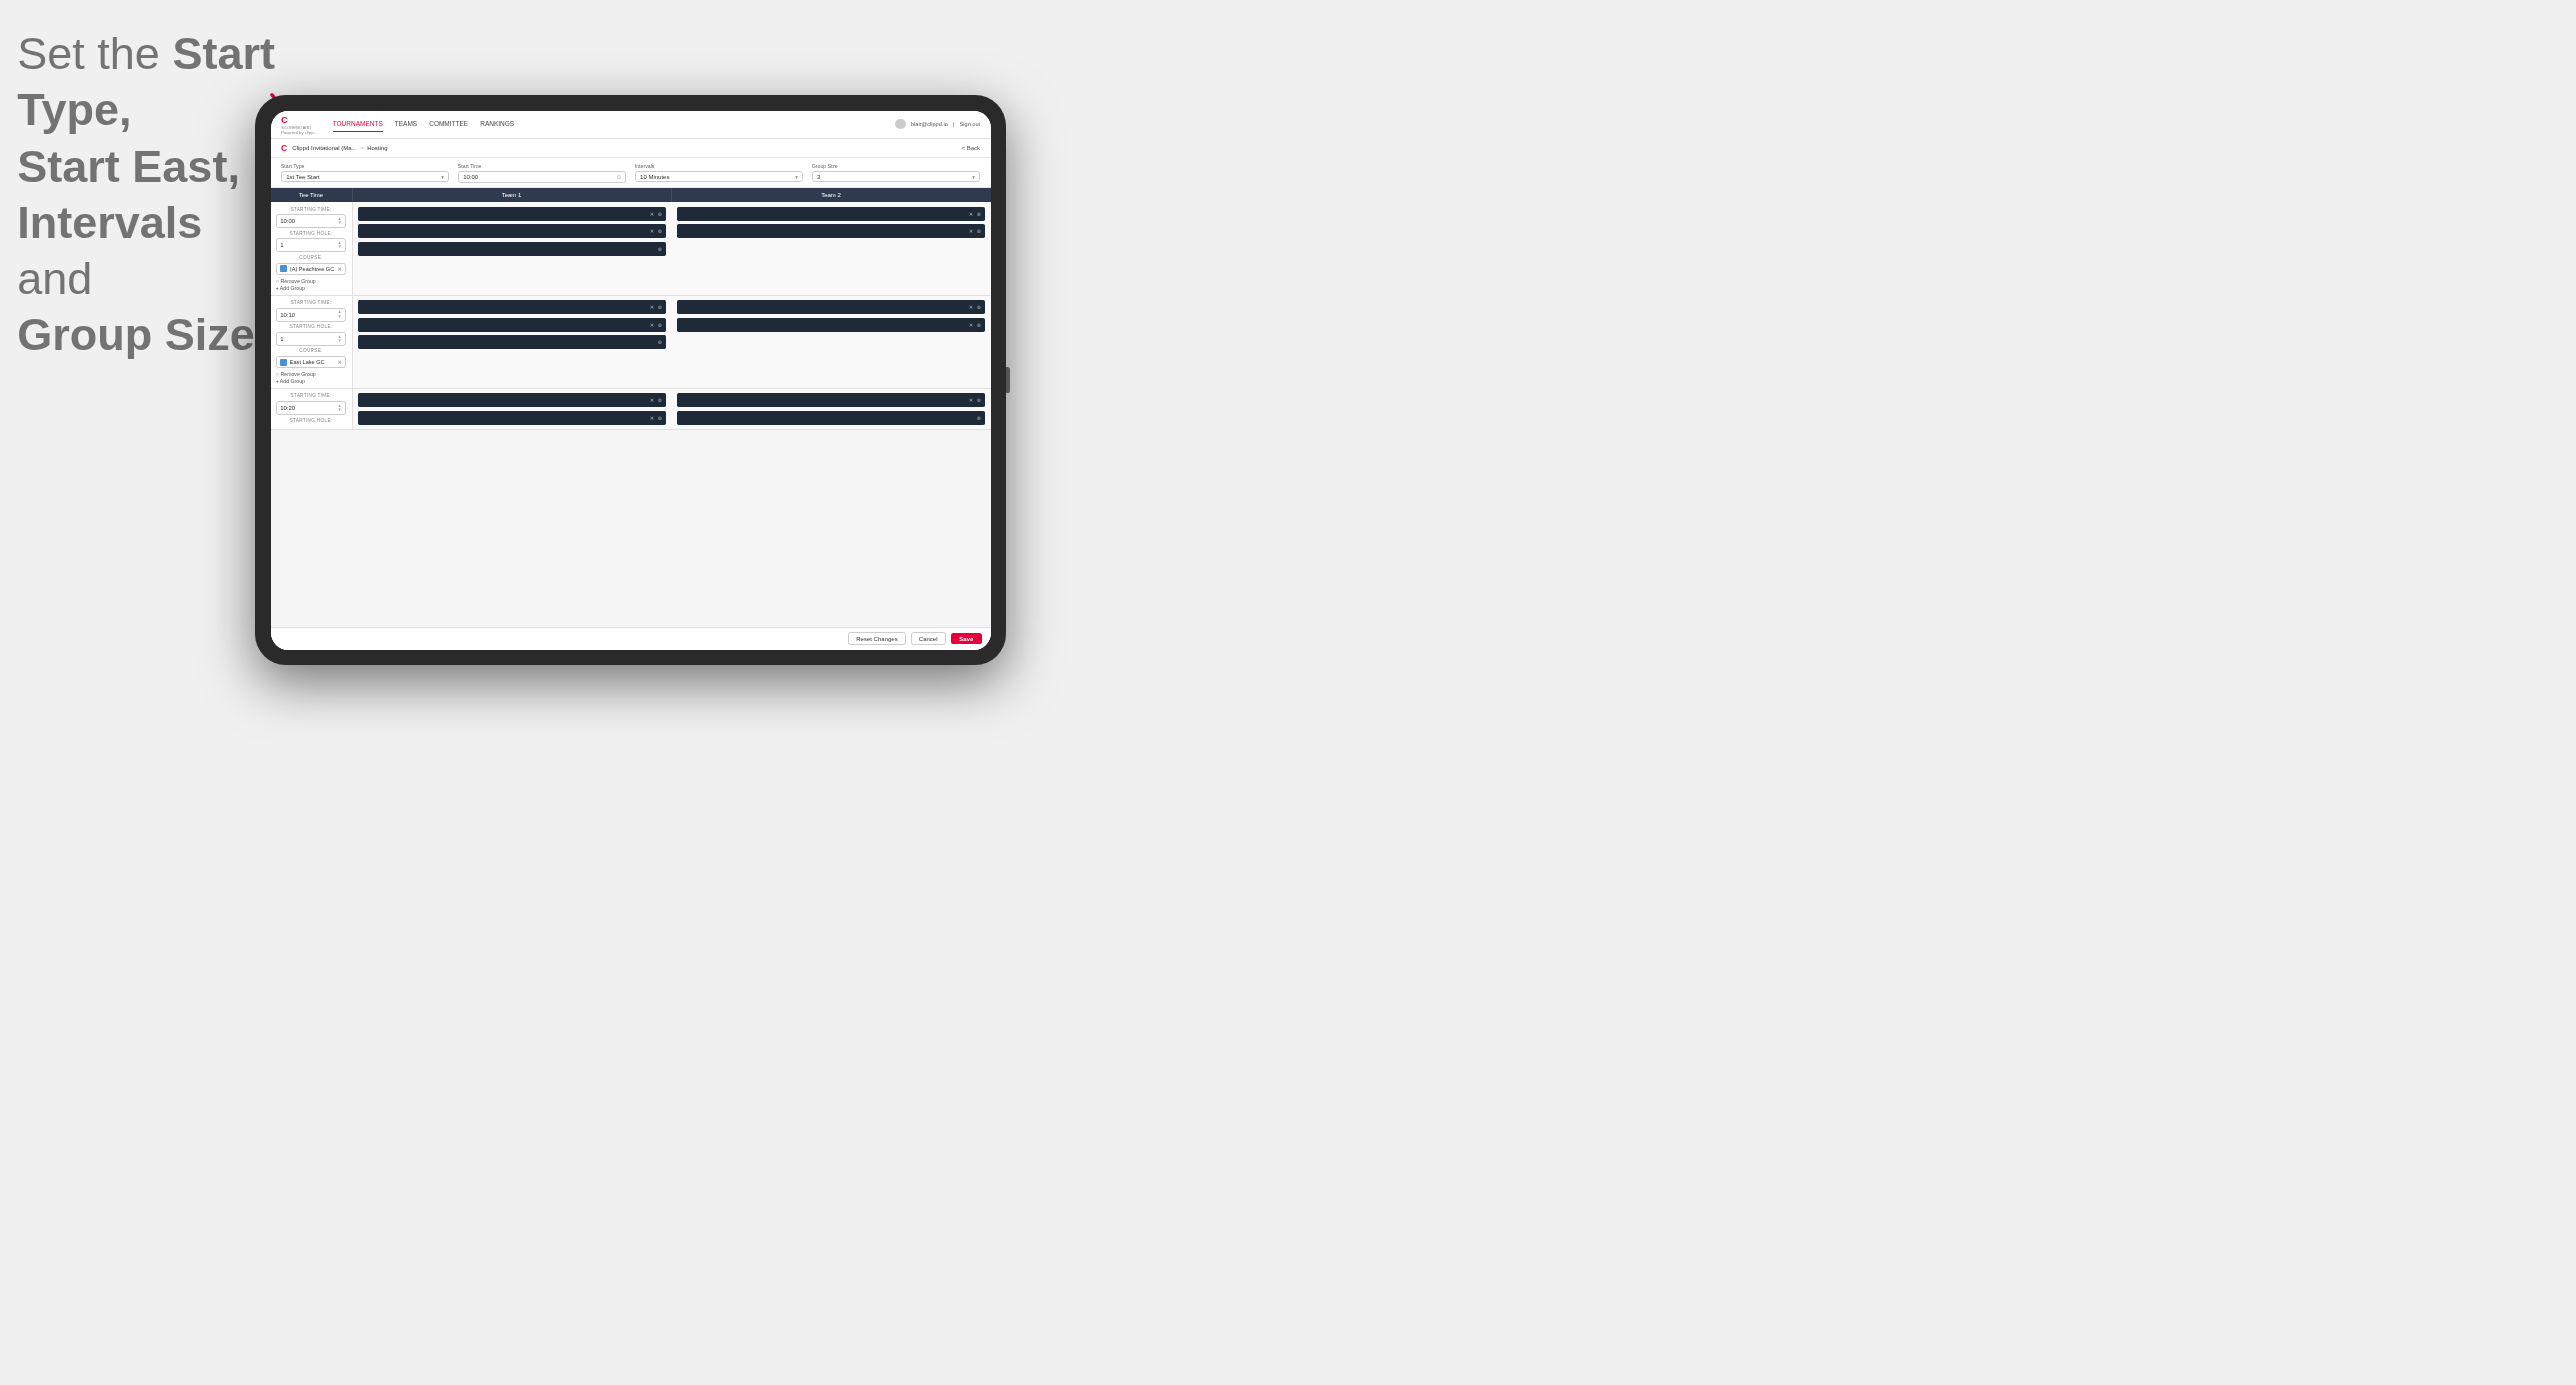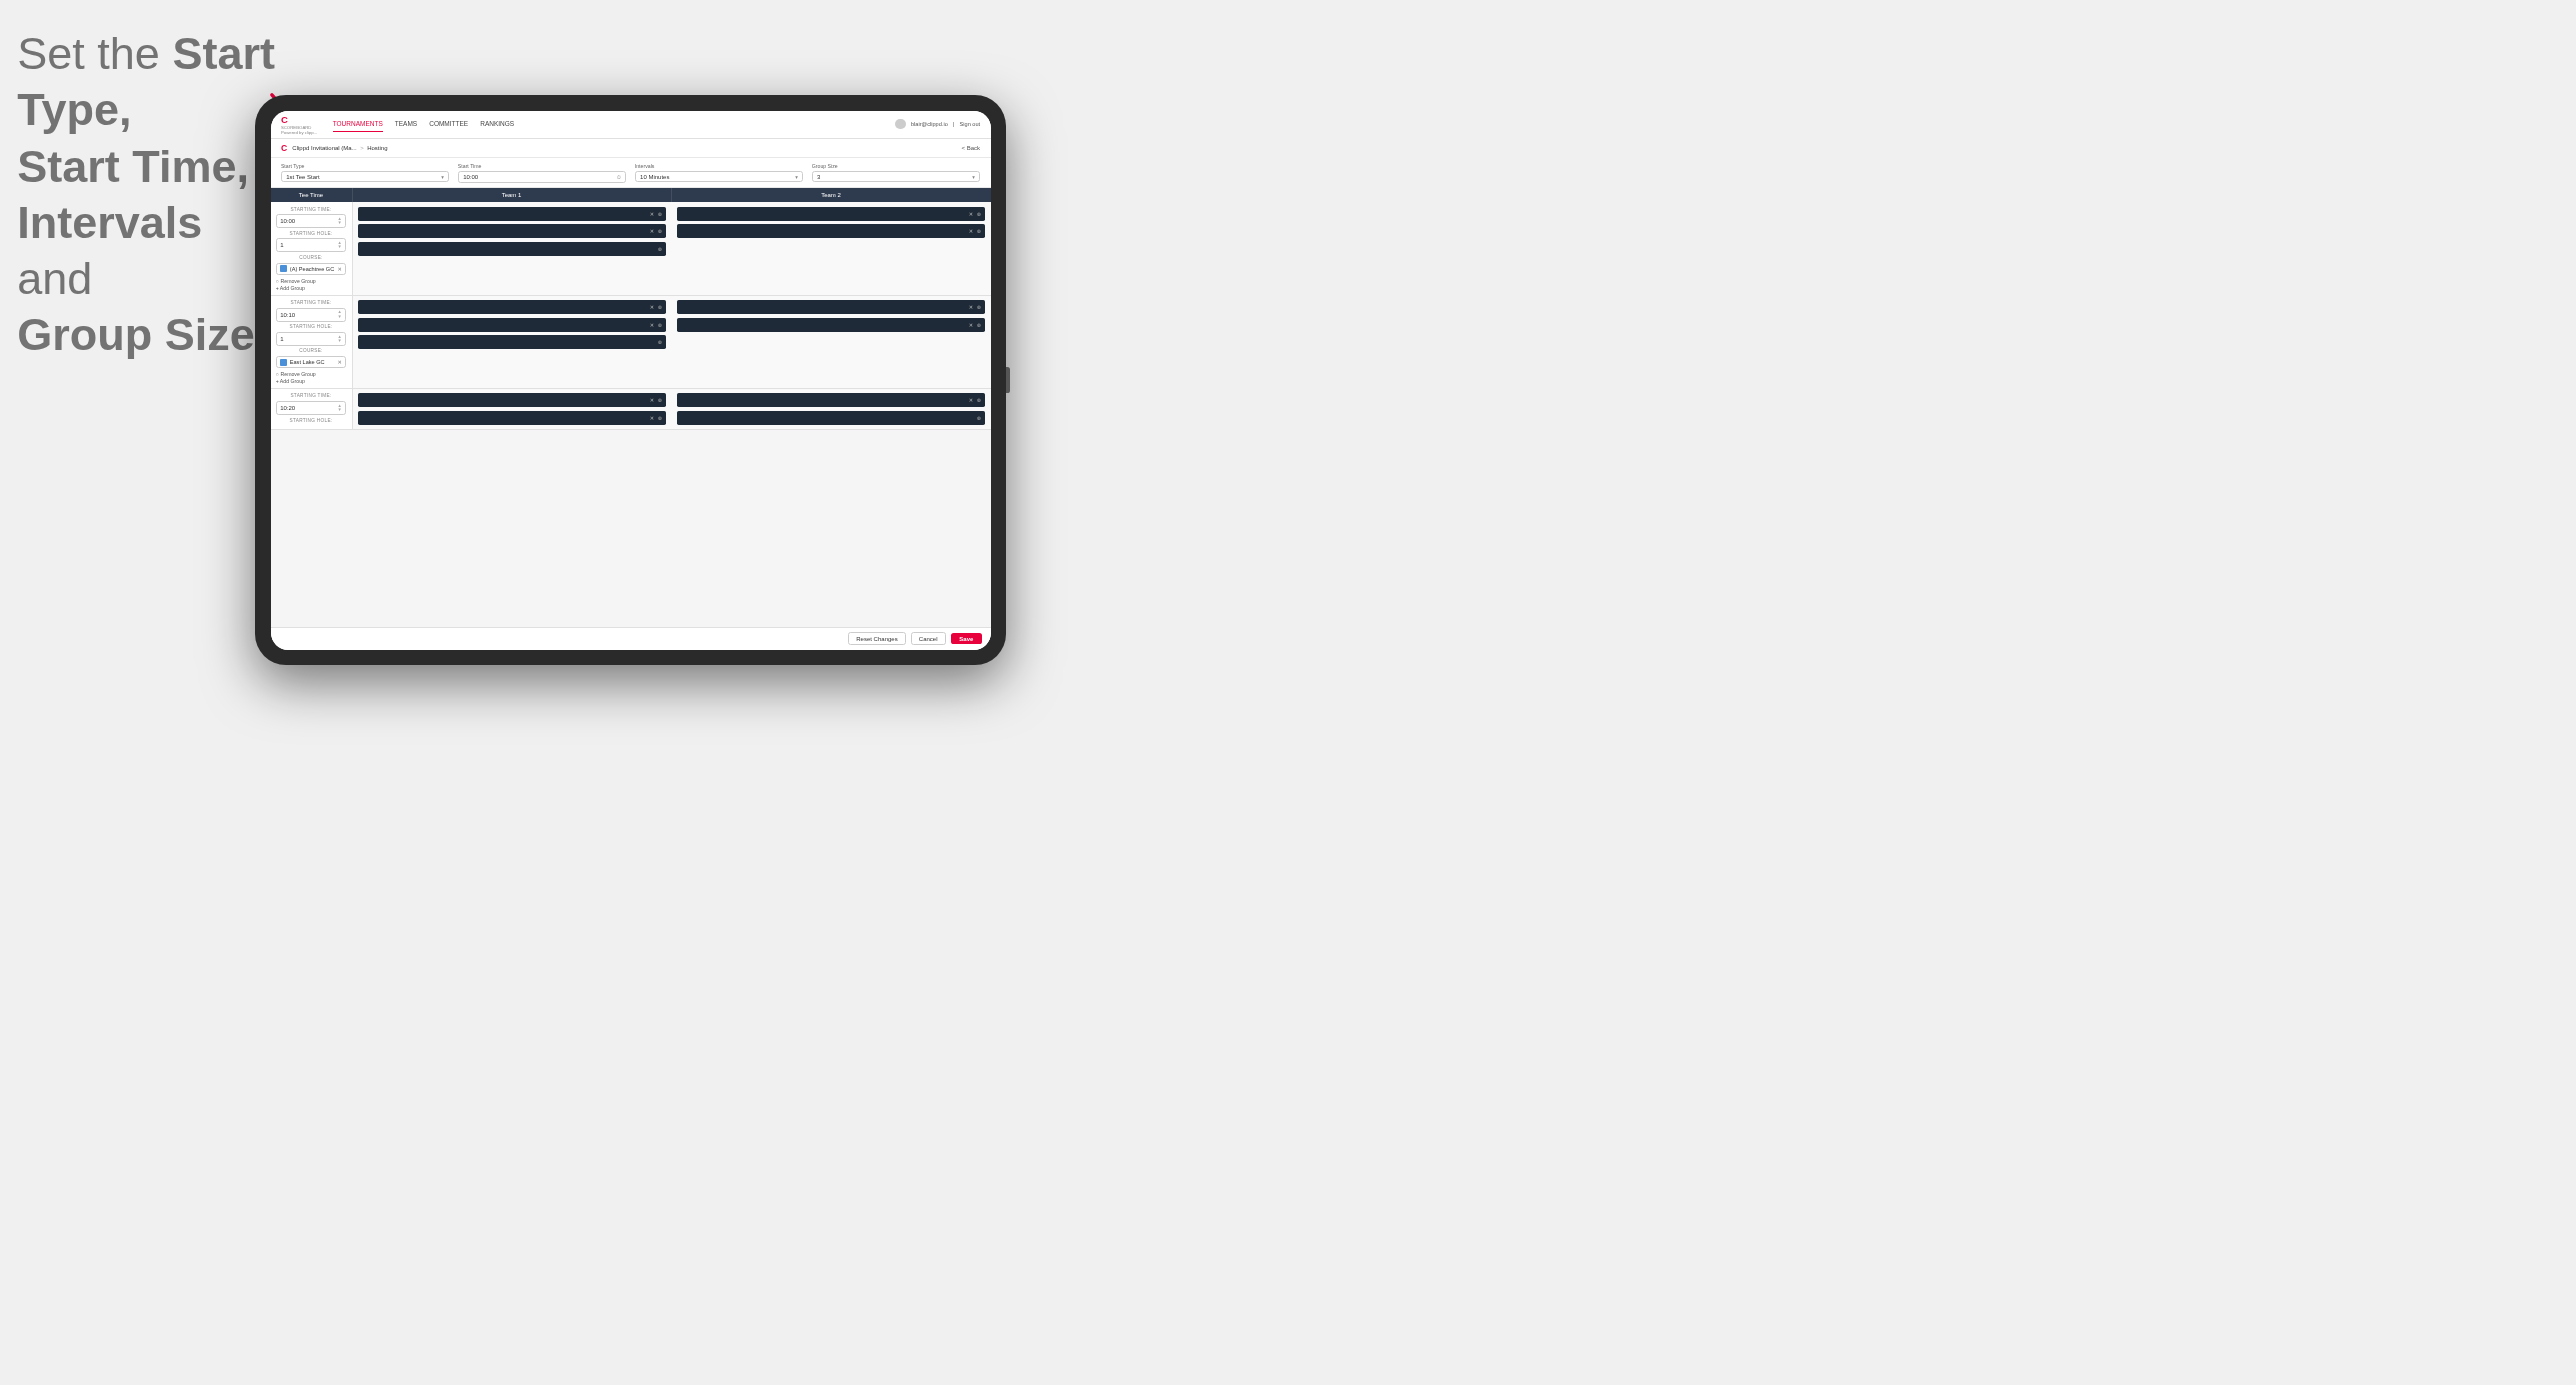--- a/index.html
+++ b/index.html
@@ -369,21 +369,21 @@
       height: 26px;
       background: #555;
       border-radius: 0 2.6px 2.6px 0;
     }
   </style>
 </head>
 <body>
 
 <div class="instruction">
   <span>Set the </span><strong>Start Type,</strong><br>
-  <strong>Start Time,</strong><br>
+  <strong>Start East,</strong><br>
   <strong>Intervals</strong><span> and</span><br>
   <strong>Group Size.</strong>
 </div>
 
 <svg class="arrow-container" style="position:absolute; top:69px; left:246px; width:190px; height:190px;" viewBox="0 0 220 220">
   <line x1="30" y1="30" x2="170" y2="190" stroke="#e8003d" stroke-width="4" stroke-linecap="round"></line>
   <polygon points="160,185 175,195 165,178" fill="#e8003d"></polygon>
 </svg>
 
 <div class="tablet-frame">

